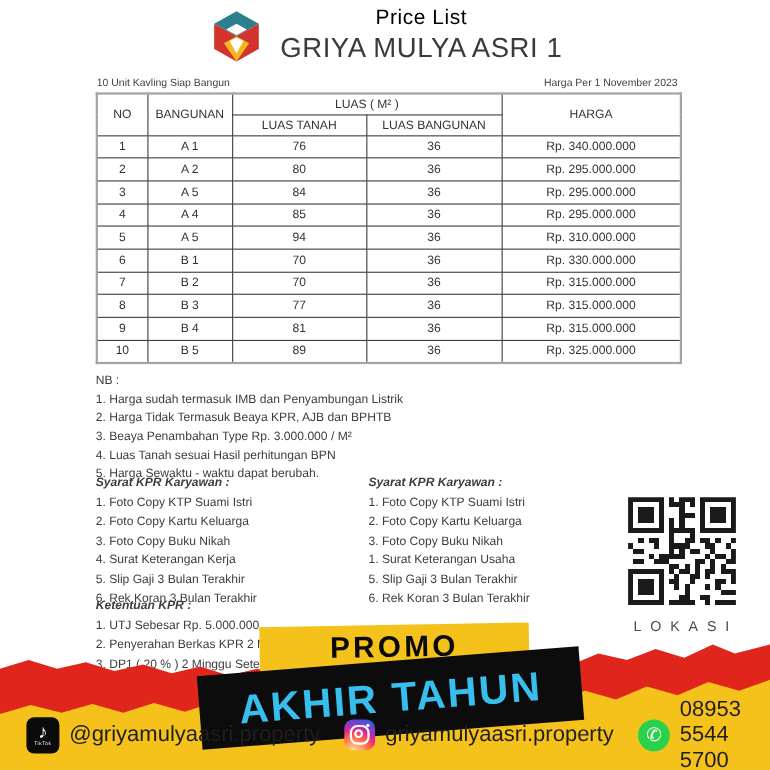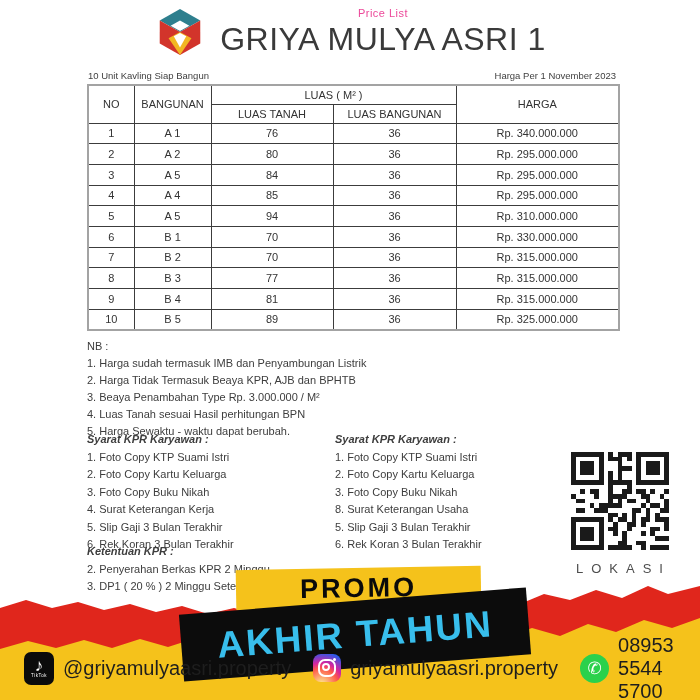--- a/index.html
+++ b/index.html
@@ -23,22 +23,22 @@
     clip-path: polygon(0px 0px, 700px 0px, 700px 586px, 668px 594px, 648px 586px, 622px 598px,
       596px 590px, 570px 600px, 544px 594px, 520px 604px, 494px 597px, 468px 606px, 442px 600px,
       416px 610px, 390px 604px, 364px 612px, 338px 606px, 312px 614px, 286px 608px, 260px 615px,
       234px 608px, 208px 614px, 182px 606px, 156px 612px, 130px 604px, 104px 610px, 78px 602px,
       52px 608px, 26px 600px, 0px 608px);
     color:#3d3d3d;
   }
   
   .hdr { position:absolute; top:6px; left:0; width:100%; display:flex; justify-content:center; align-items:center; gap:14px; }
   .hdr-text { text-align:center; }
-  .pl-title { font-size:11px; color:#ec4899; letter-spacing:0.5px; margin-bottom:2px; }
-  .main-title { font-size:32px; color:#3a3a3a; letter-spacing:0.5px; }
+  .pl-title { font-size:19px; color:#000000; letter-spacing:0.5px; margin-bottom:2px; }
+  .main-title { font-size:25px; color:#3a3a3a; letter-spacing:0.5px; }
   
   .cap { position:absolute; top:70px; font-size:9.5px; color:#3f3f3f; }
   .cap-left { left:88px; }
   .cap-right { right:84px; text-align:right; }
   
   table.price {
     position:absolute; left:87px; top:84px; width:531px;
     border-collapse:collapse; table-layout:fixed;
     border:2px solid #a3a3a3; font-size:11px; color:#333;
   }
@@ -246,30 +246,31 @@
         </div>
     </div>
 
     <div class="block syarat-right">
       <div class="b-title">Syarat KPR Karyawan :</div>
       <div>
 
       <div>1. Foto Copy KTP Suami Istri</div>
           <div>2. Foto Copy Kartu Keluarga</div>
           <div>3. Foto Copy Buku Nikah</div>
-          <div>8. Surat Keterangan Usaha</div>
+          <div>1. Surat Keterangan Usaha</div>
           <div>5. Slip Gaji 3 Bulan Terakhir</div>
           <div>6. Rek Koran 3 Bulan Terakhir</div>
         </div>
     </div>
 
     <div class="block ketentuan">
       <div class="b-title">Ketentuan KPR :</div>
       <div>
 
+      <div>1. UTJ Sebesar Rp. 5.000.000</div>
           <div>2. Penyerahan Berkas KPR 2 Minggu</div>
           <div>3. DP1 ( 20 % ) 2 Minggu Setelah UT</div>
         </div>
     </div>
 
     <div class="qr-wrap">
       <svg id="qr-svg" width="98" height="98" viewBox="0 0 21 21" shape-rendering="crispEdges">
           <rect x="0" y="0" width="21" height="21" fill="#ffffff"></rect>
           <rect x="8" y="0" width="1" height="1" fill="#1a1a1a"></rect>
           <rect x="10" y="0" width="1" height="1" fill="#1a1a1a"></rect>

